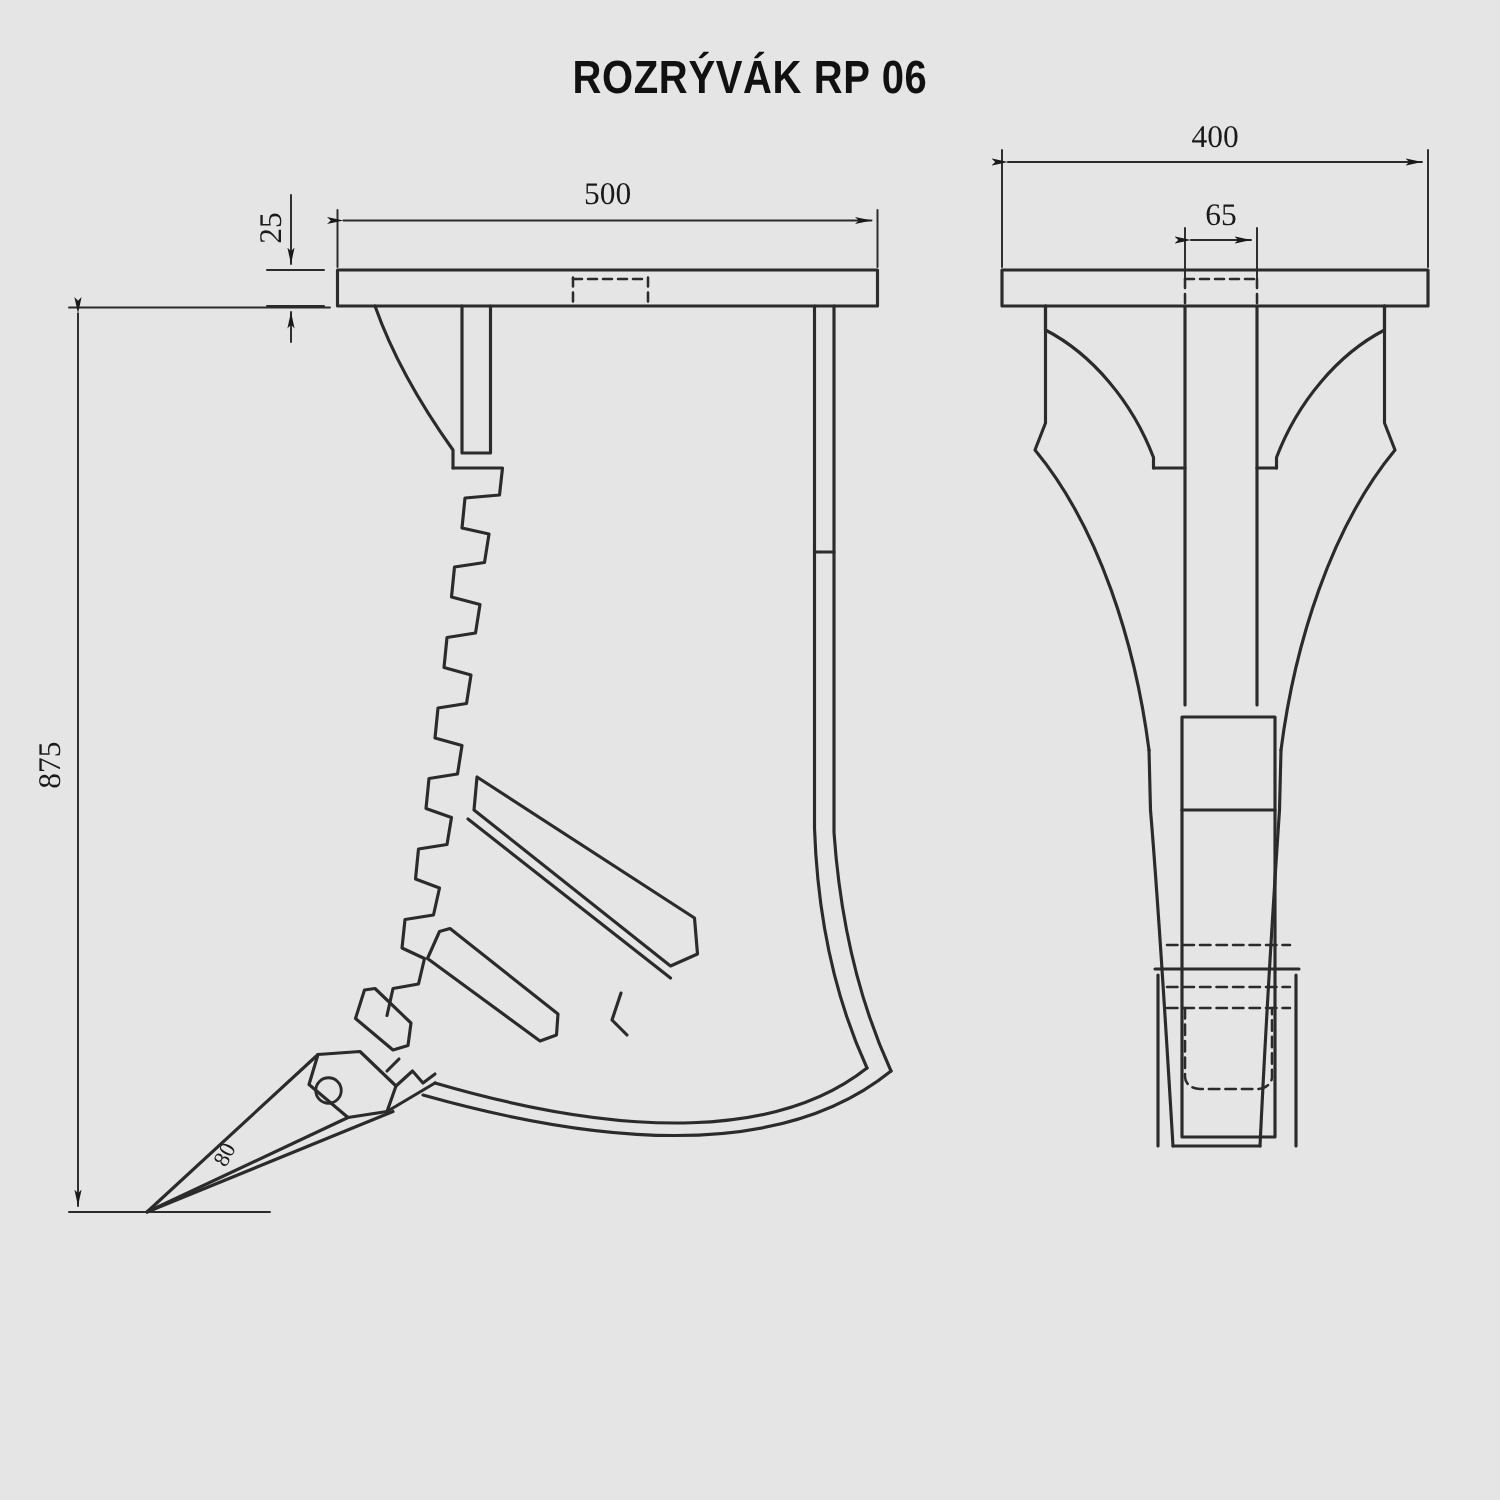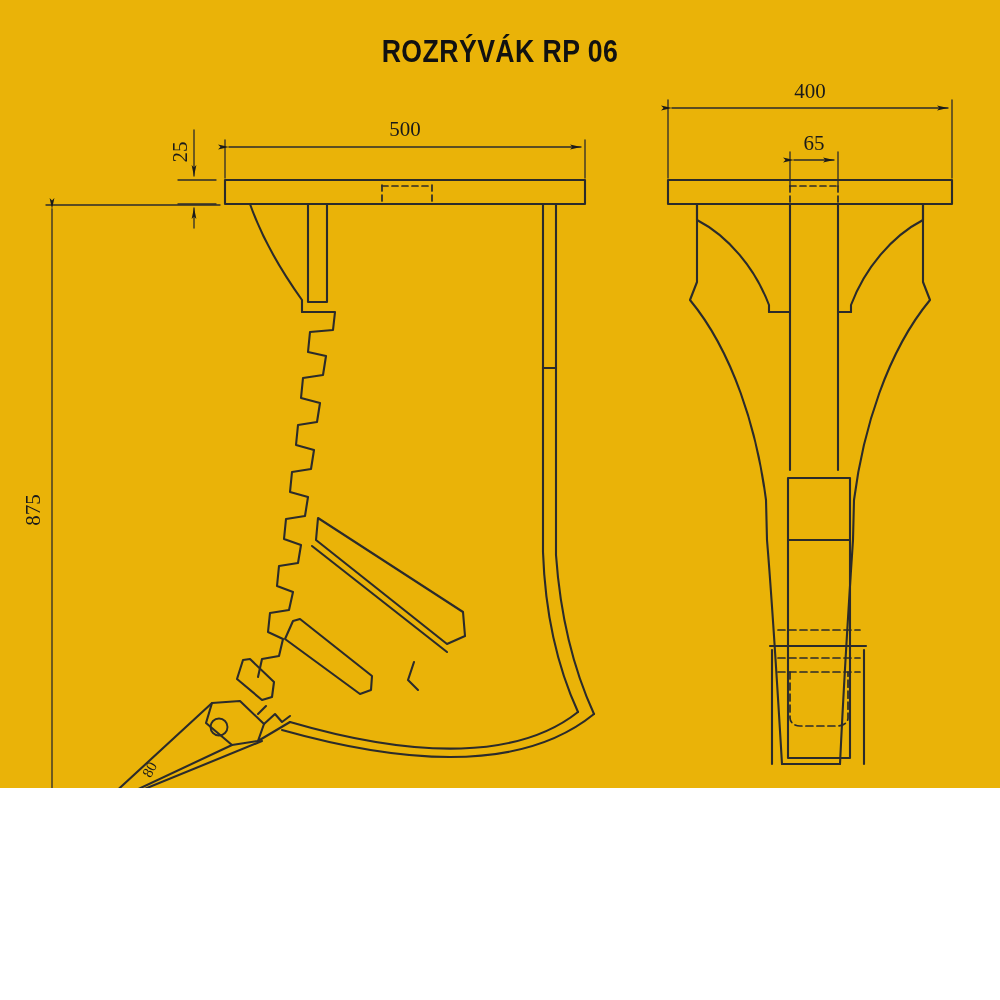--- a/index.html
+++ b/index.html
@@ -4,22 +4,22 @@
 <title>ROZRÝVÁK RP 06</title>
 <style>
   html, body {
     margin: 0;
     padding: 0;
     background: #ffffff;
   }
   #page {
     position: relative;
     width: 1000px;
-    height: 788px;
-    background: #eab308;
+    height: 1000px;
+    background: #e5e5e5;
     font-family: "Liberation Sans", sans-serif;
     overflow: hidden;
   }
   #title {
     position: absolute;
     top: 34px;
     left: 0;
     width: 1000px;
     text-align: center;
     font-family: "Liberation Sans", sans-serif;

